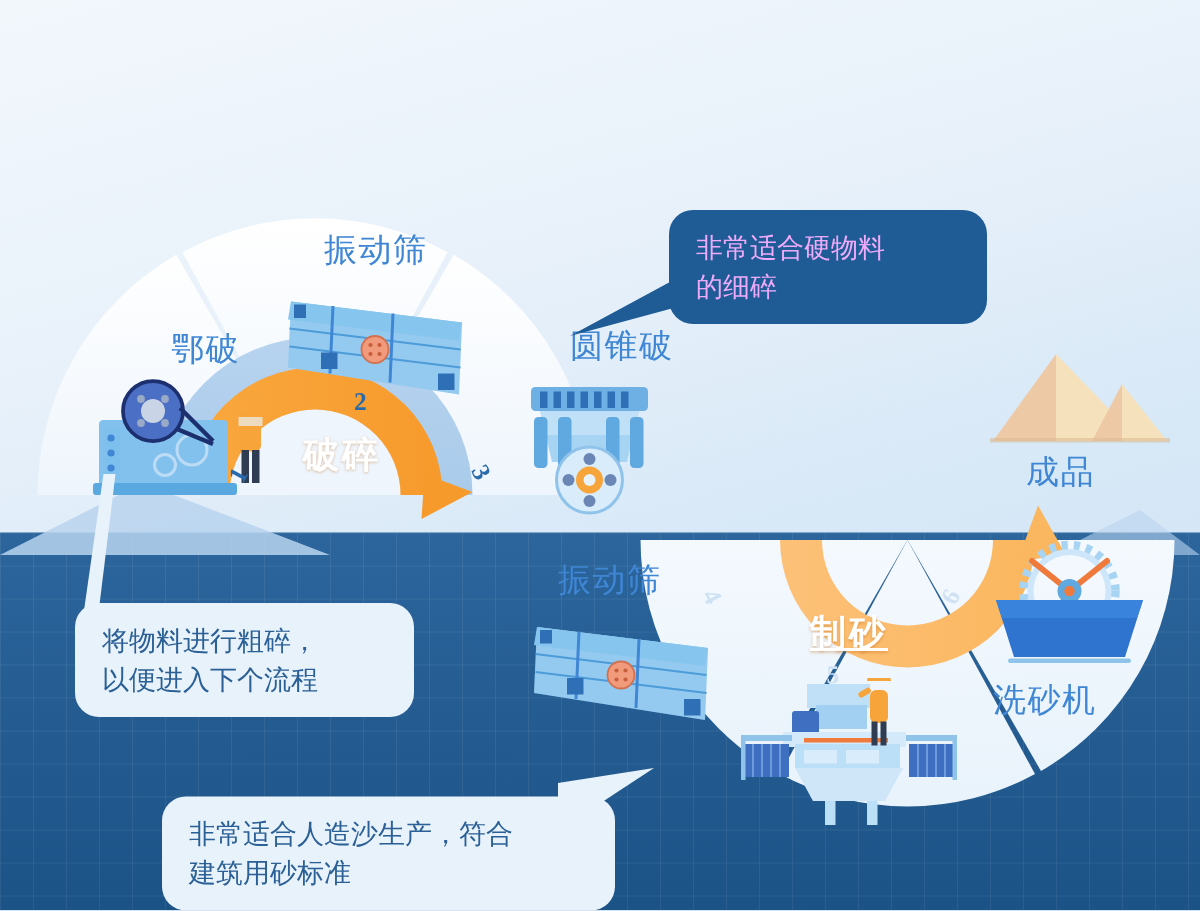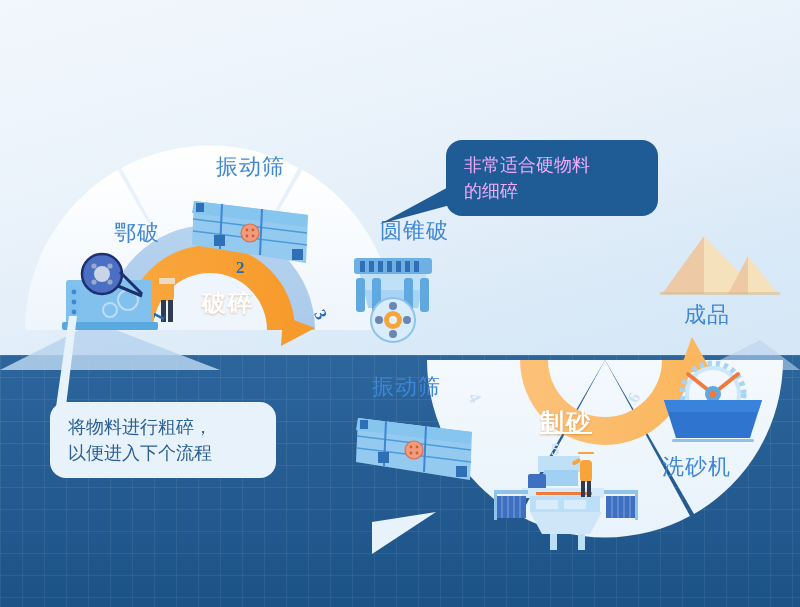--- a/index.html
+++ b/index.html
@@ -380,14 +380,18 @@
   </svg>
 
   <div class="bubble" id="bubble-cone">
     <div class="box">非常适合硬物料
 的细碎</div>
   </div>
   <div class="bubble" id="bubble-jaw">
     <div class="box">将物料进行粗碎，
 以便进入下个流程</div>
   </div>
+  <div class="bubble" id="bubble-sand">
+    <div class="box">非常适合人造沙生产，符合
+建筑用砂标准</div>
+  </div>
 
 </div>
 
 </body></html>

